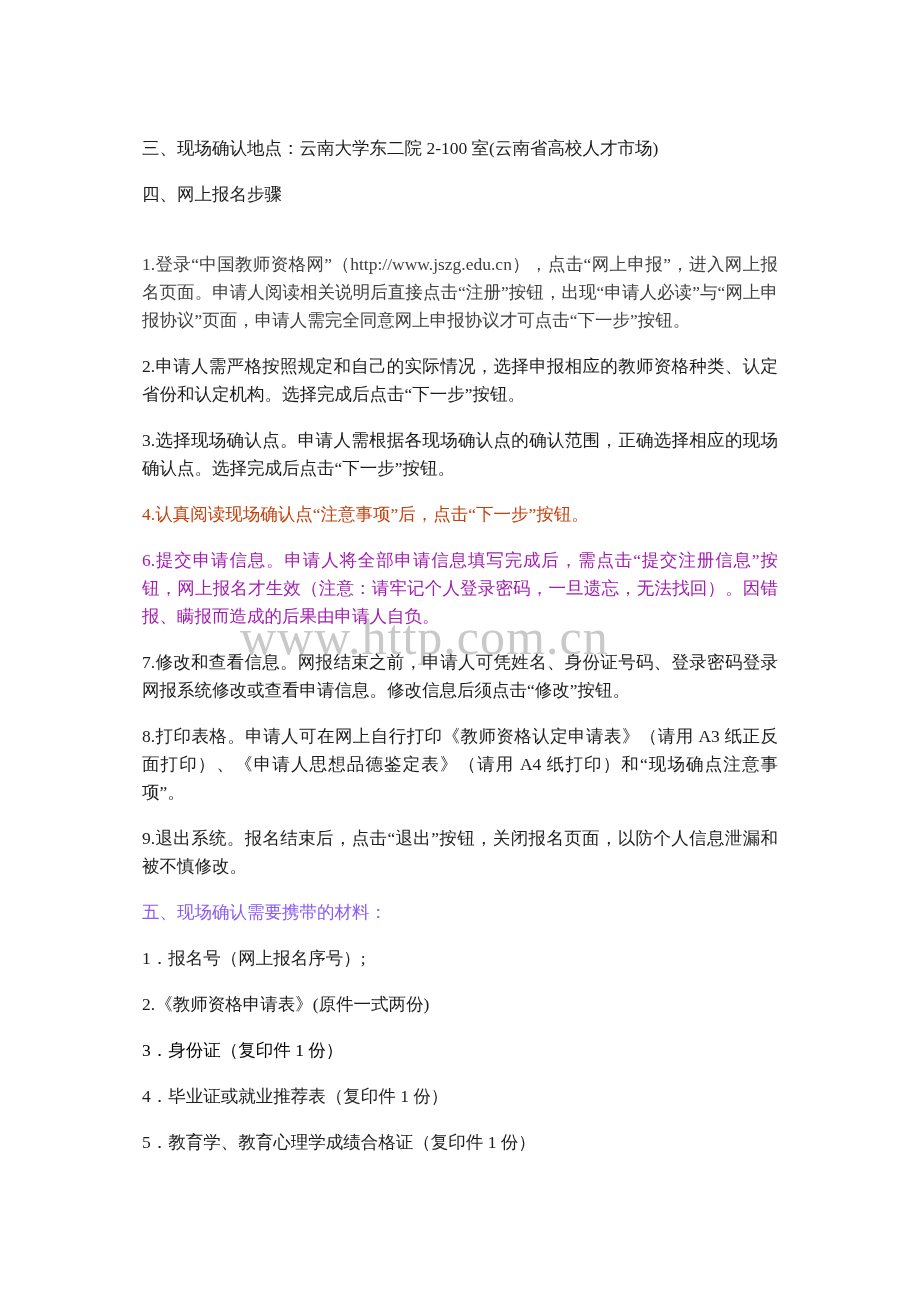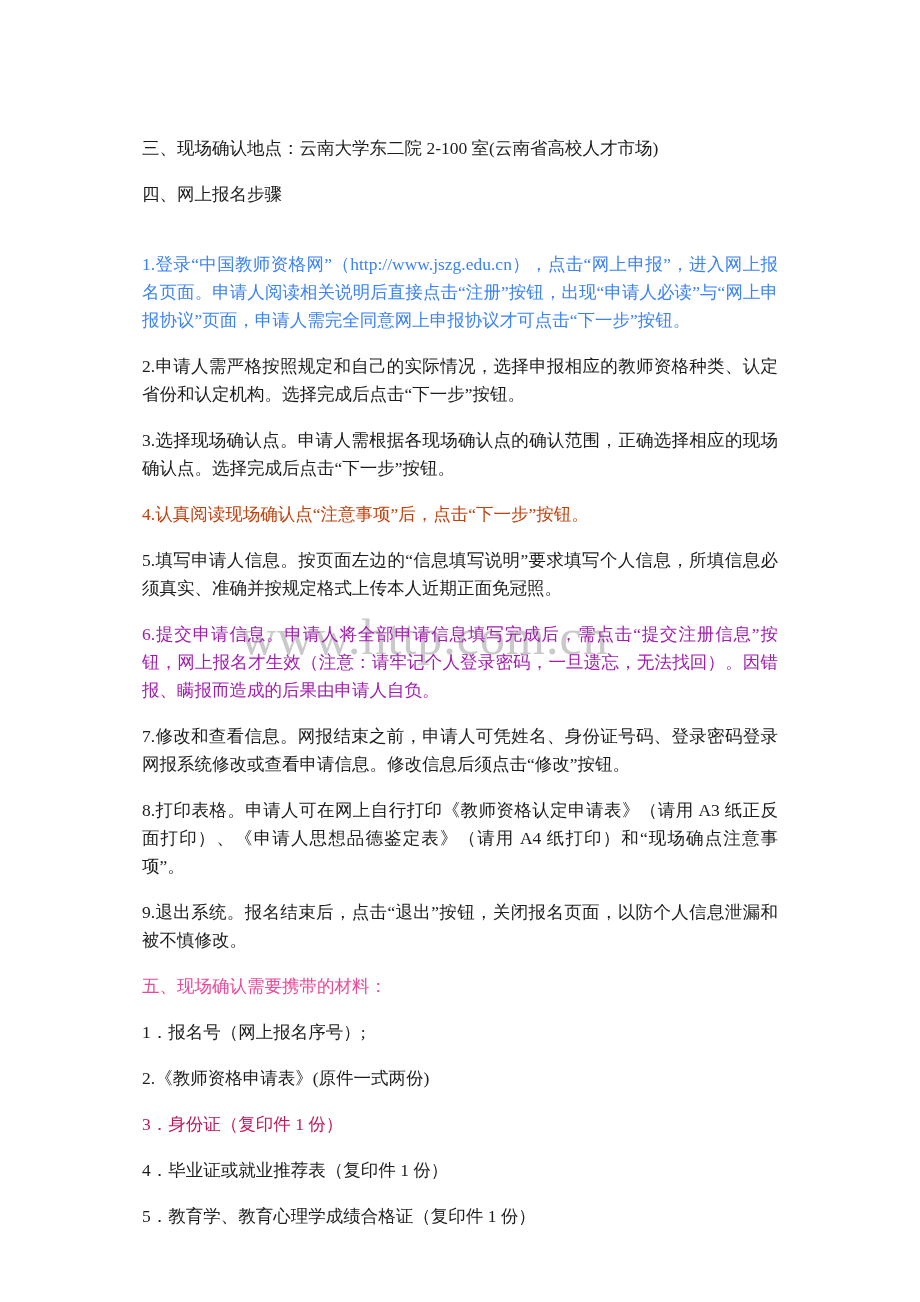--- a/index.html
+++ b/index.html
@@ -48,29 +48,28 @@
   }
 </style>
 </head>
 <body style="background: rgb(255, 255, 255);">
 
 <div class="page">
   <span class="watermark" style="color: rgb(201, 201, 201);">www.http.com.cn</span>
   <div class="doc-body">
       <p style="color: rgb(28, 28, 28);">三、现场确认地点：云南大学东二院 2-100 室(云南省高校人才市场)</p>
       <p style="color: rgb(28, 28, 28);">四、网上报名步骤</p>
-      <p style="color: #3b82f6; margin-top: 42px;">1.登录“中国教师资格网”（http://www.jszg.edu.cn），点击“网上申报”，进入网上报名页面。申请人阅读相关说明后直接点击“注册”按钮，出现“申请人必读”与“网上申报协议”页面，申请人需完全同意网上申报协议才可点击“下一步”按钮。</p>
+      <p style="color: #404040; margin-top: 42px;">1.登录“中国教师资格网”（http://www.jszg.edu.cn），点击“网上申报”，进入网上报名页面。申请人阅读相关说明后直接点击“注册”按钮，出现“申请人必读”与“网上申报协议”页面，申请人需完全同意网上申报协议才可点击“下一步”按钮。</p>
       <p style="color: rgb(28, 28, 28);">2.申请人需严格按照规定和自己的实际情况，选择申报相应的教师资格种类、认定省份和认定机构。选择完成后点击“下一步”按钮。</p>
       <p style="color: rgb(28, 28, 28); margin-top: 12px;">3.选择现场确认点。申请人需根据各现场确认点的确认范围，正确选择相应的现场确认点。选择完成后点击“下一步”按钮。</p>
       <p style="color: #c2410c;">4.认真阅读现场确认点“注意事项”后，点击“下一步”按钮。</p>
-      <p style="color: rgb(28, 28, 28);">5.填写申请人信息。按页面左边的“信息填写说明”要求填写个人信息，所填信息必须真实、准确并按规定格式上传本人近期正面免冠照。</p>
       <p style="color: #a21caf;">6.提交申请信息。申请人将全部申请信息填写完成后，需点击“提交注册信息”按钮，网上报名才生效（注意：请牢记个人登录密码，一旦遗忘，无法找回）。因错报、瞒报而造成的后果由申请人自负。</p>
       <p style="color: rgb(28, 28, 28);">7.修改和查看信息。网报结束之前，申请人可凭姓名、身份证号码、登录密码登录网报系统修改或查看申请信息。修改信息后须点击“修改”按钮。</p>
       <p style="color: rgb(28, 28, 28);">8.打印表格。申请人可在网上自行打印《教师资格认定申请表》（请用 A3 纸正反面打印）、《申请人思想品德鉴定表》（请用 A4 纸打印）和“现场确点注意事项”。</p>
       <p style="color: rgb(28, 28, 28);">9.退出系统。报名结束后，点击“退出”按钮，关闭报名页面，以防个人信息泄漏和被不慎修改。</p>
-      <p style="color: #ec4899;">五、现场确认需要携带的材料：</p>
+      <p style="color: #8b5cf6;">五、现场确认需要携带的材料：</p>
       <p style="color: rgb(28, 28, 28);">1．报名号（网上报名序号）;</p>
       <p style="color: rgb(28, 28, 28);">2.《教师资格申请表》(原件一式两份)</p>
-      <p style="color: #be185d;">3．身份证（复印件 1 份）</p>
+      <p style="color: #000000;">3．身份证（复印件 1 份）</p>
       <p style="color: rgb(28, 28, 28);">4．毕业证或就业推荐表（复印件 1 份）</p>
       <p style="color: rgb(28, 28, 28);">5．教育学、教育心理学成绩合格证（复印件 1 份）</p>
     </div>
 </div>
 
 </body></html>

